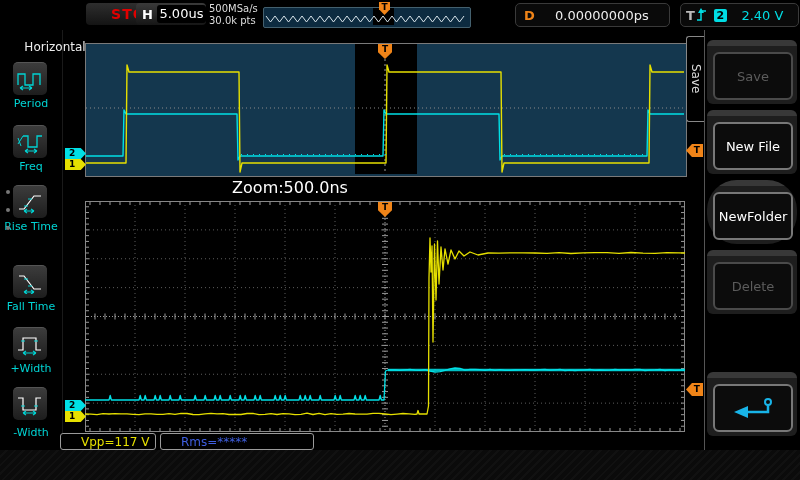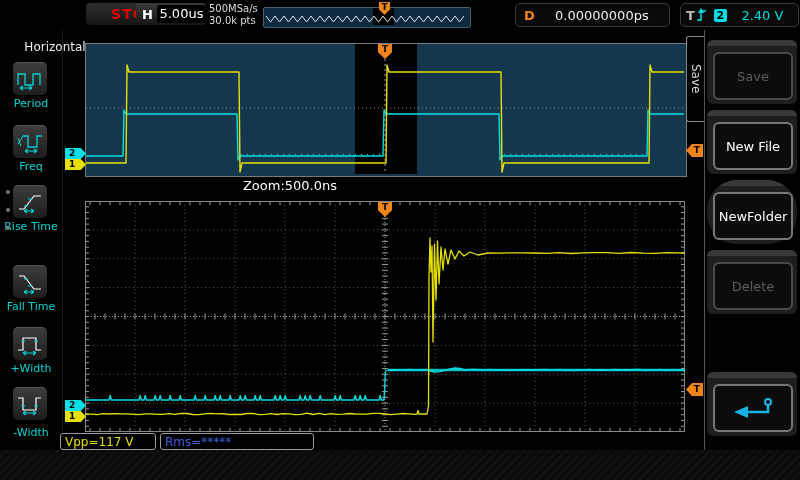--- a/index.html
+++ b/index.html
@@ -33,30 +33,30 @@
   .lmenu{position:absolute;left:0;top:30px;width:62px;height:420px;background:#000;border-right:1px solid #1a1a1a;}
   .lmenu .title{position:absolute;left:0;top:10px;width:62px;text-align:center;color:#eee;font-size:12px;padding-left:24px;}
   .mbtn{position:absolute;left:13px;width:34px;height:32px;background:linear-gradient(#3c3c3c,#1d1d1d);
         border-radius:5px;border-top:1px solid #555;display:flex;align-items:center;justify-content:center;}
   .mlbl{position:absolute;left:0;width:62px;text-align:center;color:#00d4d4;font-size:11px;}
   .dots{position:absolute;left:6px;top:160px;width:5px;}
   .dots div{width:4px;height:4px;border-radius:50%;background:#777;margin-bottom:14px;}
   
   .ovwin{position:absolute;left:85px;top:43px;width:600px;height:132px;background:#14374e;border:1px solid #7a7a7a;}
   .zwin{position:absolute;left:85px;top:201px;width:600px;height:231px;background:#000;}
-  .zoomlbl{position:absolute;left:160px;top:178px;width:260px;text-align:center;color:#fff;font-size:13px;}
+  .zoomlbl{position:absolute;left:160px;top:178px;width:260px;text-align:center;color:#fff;font-size:16px;}
   .chtag{position:absolute;width:21px;height:11px;clip-path:polygon(0 0,75% 0,100% 50%,75% 100%,0 100%);
         color:#000;font-size:9px;font-weight:bold;line-height:11px;text-align:left;padding-left:4px;box-sizing:border-box;}
   .tmark-down{position:absolute;width:14px;height:15px;background:#f08418;color:#000;font-size:9px;font-weight:bold;
         text-align:center;line-height:11px;clip-path:polygon(0 0,100% 0,100% 55%,50% 100%,0 55%);}
   .tmark-left{position:absolute;width:17px;height:13px;background:#f08418;color:#000;font-size:9px;font-weight:bold;
         line-height:13px;text-align:right;padding-right:3px;box-sizing:border-box;
         clip-path:polygon(100% 0,35% 0,0 50%,35% 100%,100% 100%);}
   .meas{position:absolute;top:433px;height:17px;background:#000;border:1px solid #9a9a9a;border-radius:3px;
-        font-size:12px;line-height:16px;padding-left:4px;box-sizing:border-box;}
+        font-size:12px;line-height:16px;padding-left:20px;box-sizing:border-box;}
   
   .rtab{position:absolute;left:686px;top:36px;width:17px;height:84px;border:1px solid #888;border-right:none;
         border-radius:3px 0 0 3px;background:#000;display:flex;align-items:center;justify-content:center;}
   .rtab span{writing-mode:vertical-rl;text-orientation:sideways;color:#ddd;font-size:12px;}
   .rpanel{position:absolute;left:704px;top:30px;width:96px;height:420px;background:#000;border-left:1px solid #555;}
   .slab{position:absolute;left:2px;width:90px;height:64px;background:linear-gradient(#383838 0 6px,#1e1e1e 6px 100%);
         border-radius:6px;}
   .sbtn{position:absolute;left:6px;top:12px;width:76px;height:44px;background:#0c0c0c;border:2px solid #787878;
         border-radius:6px;color:#fff;font-size:13px;display:flex;align-items:center;justify-content:center;}
   .sbtn.dis{color:#5c5c5c;border-color:#4a4a4a;}

